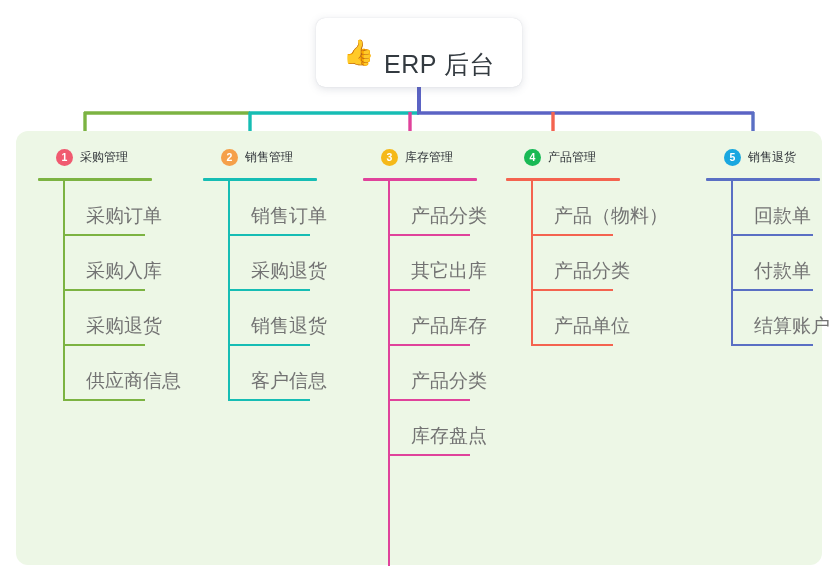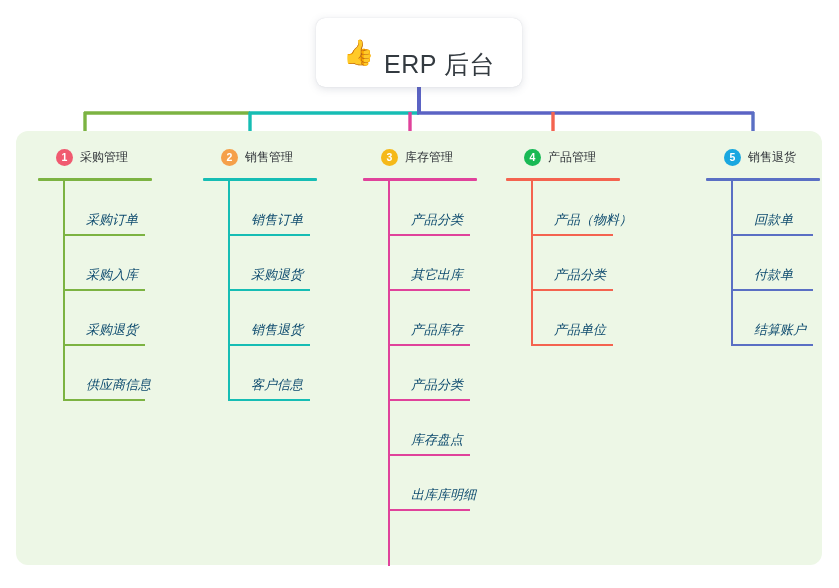--- a/index.html
+++ b/index.html
@@ -55,21 +55,21 @@
   .head-rule{height:3px;border-radius:1px;margin-top:7px;margin-left:4px;}
 
   .items{position:relative;margin-top:0;}
   .spine{position:absolute;left:29px;top:0;width:2px;}
   .item{
     position:relative;
     height:55px;
   }
   .item-label{
     position:absolute;left:52px;bottom:7px;
-    font-size:13px;color:#0c4a6e;white-space:nowrap;font-style:italic;
+    font-size:19px;color:#737373;white-space:nowrap;
   }
   .item-rule{
     position:absolute;left:29px;bottom:0;height:1.6px;width:82px;
   }
 </style>
 </head>
 <body>
 
 <div id="canvas">
 
@@ -170,24 +170,20 @@
               <div class="item-rule" style="background: rgb(224, 66, 155);"></div>
             </div>
             <div class="item">
               <span class="item-label">产品分类</span>
               <div class="item-rule" style="background: rgb(224, 66, 155);"></div>
             </div>
             <div class="item">
               <span class="item-label">库存盘点</span>
               <div class="item-rule" style="background: rgb(224, 66, 155);"></div>
             </div>
-            <div class="item">
-              <span class="item-label">出库库明细</span>
-              <div class="item-rule" style="background: rgb(224, 66, 155);"></div>
-            </div>
           </div>
         </div>
         <div class="col" style="left: 486px; top: 12px;">
           <div class="col-head">
             <span class="badge" style="background: rgb(25, 185, 85);">4</span>
             <span class="head-label">产品管理</span>
           </div>
           <div class="head-rule" style="background: rgb(244, 99, 79); width: 114px;"></div>
           <div class="items">
             <div class="spine" style="background: rgb(244, 99, 79); height: 165px;"></div>

